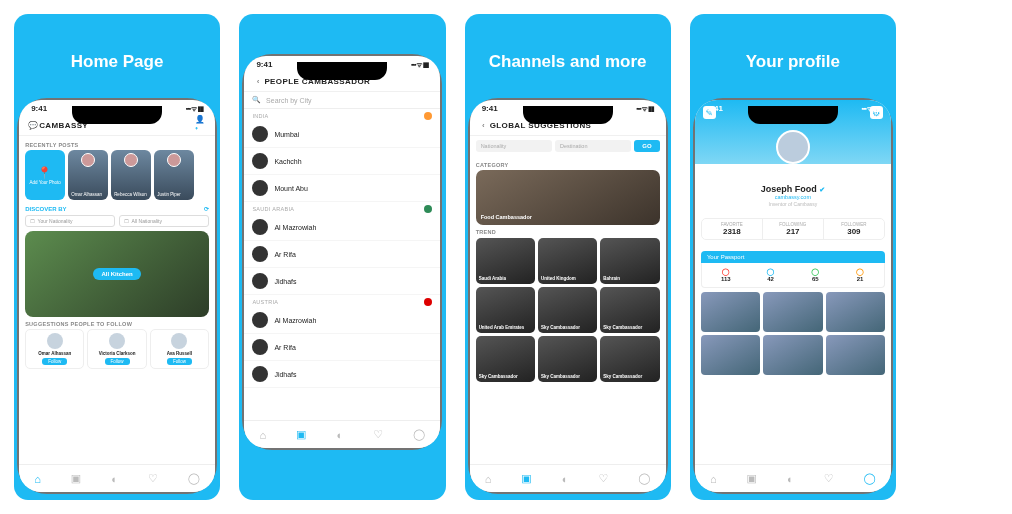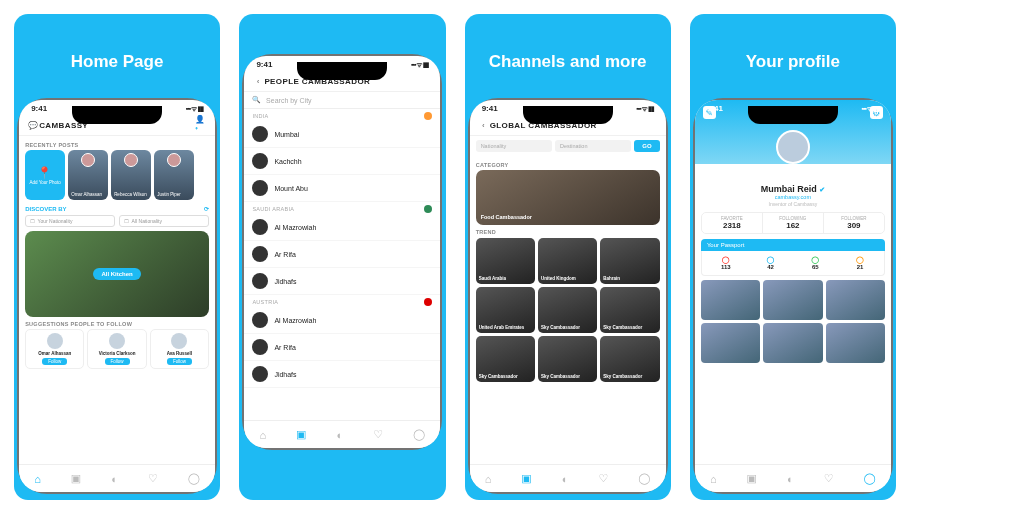--- a/index.html
+++ b/index.html
@@ -54,21 +54,21 @@
   .gcard { height:46px; border-radius:5px; background:linear-gradient(160deg,#555,#222); display:flex; align-items:flex-end; padding:3px; color:#fff; font-size:4.5px; font-weight:600;}
 
   
   .profile-hero { height:64px; background:linear-gradient(180deg,#1EBAF3,#7fd7f5); position:relative; }
   .profile-hero .edit,.profile-hero .gear{ position:absolute; top:6px; font-size:9px; color:#1EBAF3; background:#fff; border-radius:3px; width:13px; height:13px; display:flex; align-items:center; justify-content:center;}
   .profile-hero .edit{ left:8px;} .profile-hero .gear{ right:8px;}
   .pav { position:absolute; left:50%; top:30px; transform:translateX(-50%); width:34px; height:34px; border-radius:50%; background:#bcd; border:2px solid #fff;}
   .pname { text-align:center; margin-top:20px; font-size:9px; font-weight:800;}
   .phandle { text-align:center; font-size:5.5px; color:#1EBAF3;}
   .psub { text-align:center; font-size:5px; color:#bbb; margin-top:1px;}
-  .stats { display:flex; border:1px solid #eee; border-radius:5px; margin:5px 6px; }
+  .stats { display:flex; border:1px solid #eee; border-radius:5px; margin:11px 6px; }
   .stat { flex:1; text-align:center; padding:3px 0; border-right:1px solid #eee;}
   .stat:last-child{border-right:none;}
   .stat .lab{ font-size:4.5px;color:#aaa;text-transform:uppercase;} .stat .val{font-size:8px;font-weight:800;}
   .passport-h { background:#1EBAF3; color:#fff; font-size:6px; padding:3px 6px; border-radius:4px 4px 0 0; margin:0 6px;}
   .passport-boxes { display:flex; gap:3px; margin:0 6px 4px; border:1px solid #eee; border-top:none; border-radius:0 0 4px 4px; padding:3px;}
   .pbox { flex:1; text-align:center; font-size:6px; font-weight:700; padding:2px 0;}
   .pgrid { display:grid; grid-template-columns:repeat(3,1fr); gap:3px; padding:0 6px;}
   .pimg { height:40px; border-radius:4px; background:linear-gradient(150deg,#89b,#467);}
 </style>
 </head>
@@ -239,21 +239,21 @@
     <div class="panel-title">Channels and more</div>
     <div class="phone">
       <div class="notch"></div>
       <div class="screen">
         <div class="statusbar">
           <span>9:41</span>
           <span class="status-icons">▪▪▪ ᯤ ▮▮</span>
         </div>
         <div class="appbar">
           <span class="ico" style="color:#888">‹</span>
-          <span class="center">GLOBAL CAMBASSADOR</span>
+          <span class="center">GLOBAL SUGGESTIONS</span>
           <span style="width:12px"></span>
         </div>
         <div class="search-strip">
           <div class="chip">Nationality</div>
           <div class="chip">Destination</div>
           <div class="gobtn">GO</div>
         </div>
         <div class="content">
           <div class="label-tiny">CATEGORY</div>
           <div class="widecard">
@@ -308,31 +308,31 @@
       <div class="screen">
         <div class="statusbar" style="color:#fff;position:absolute;width:100%;z-index:3">
           <span>9:41</span>
           <span class="status-icons">▪▪▪ ᯤ ▮▮</span>
         </div>
         <div class="profile-hero">
           <span class="edit">✎</span>
           <span class="gear">⚙</span>
           <div class="pav"></div>
         </div>
-        <div class="pname"><span>Mumbai Reid</span> <span style="color:#1EBAF3;font-size:7px">✔</span></div>
+        <div class="pname"><span>Joseph Food</span> <span style="color:#1EBAF3;font-size:7px">✔</span></div>
         <div class="phandle">cambassy.com</div>
         <div class="psub">Inventor of Cambassy</div>
         <div class="stats">
           <div class="stat">
               <div class="lab">FAVORITE</div>
               <div class="val">2318</div>
             </div>
           <div class="stat">
               <div class="lab">FOLLOWING</div>
-              <div class="val">162</div>
+              <div class="val">217</div>
             </div>
           <div class="stat">
               <div class="lab">FOLLOWER</div>
               <div class="val">309</div>
             </div>
         </div>
         <div class="passport-h">Your Passport</div>
         <div class="passport-boxes">
           <div class="pbox"><span style="color:#ff3b30;display:block;font-size:7px">◯</span><span>113</span></div>
           <div class="pbox"><span style="color:#1ebaf3;display:block;font-size:7px">◯</span><span>42</span></div>

